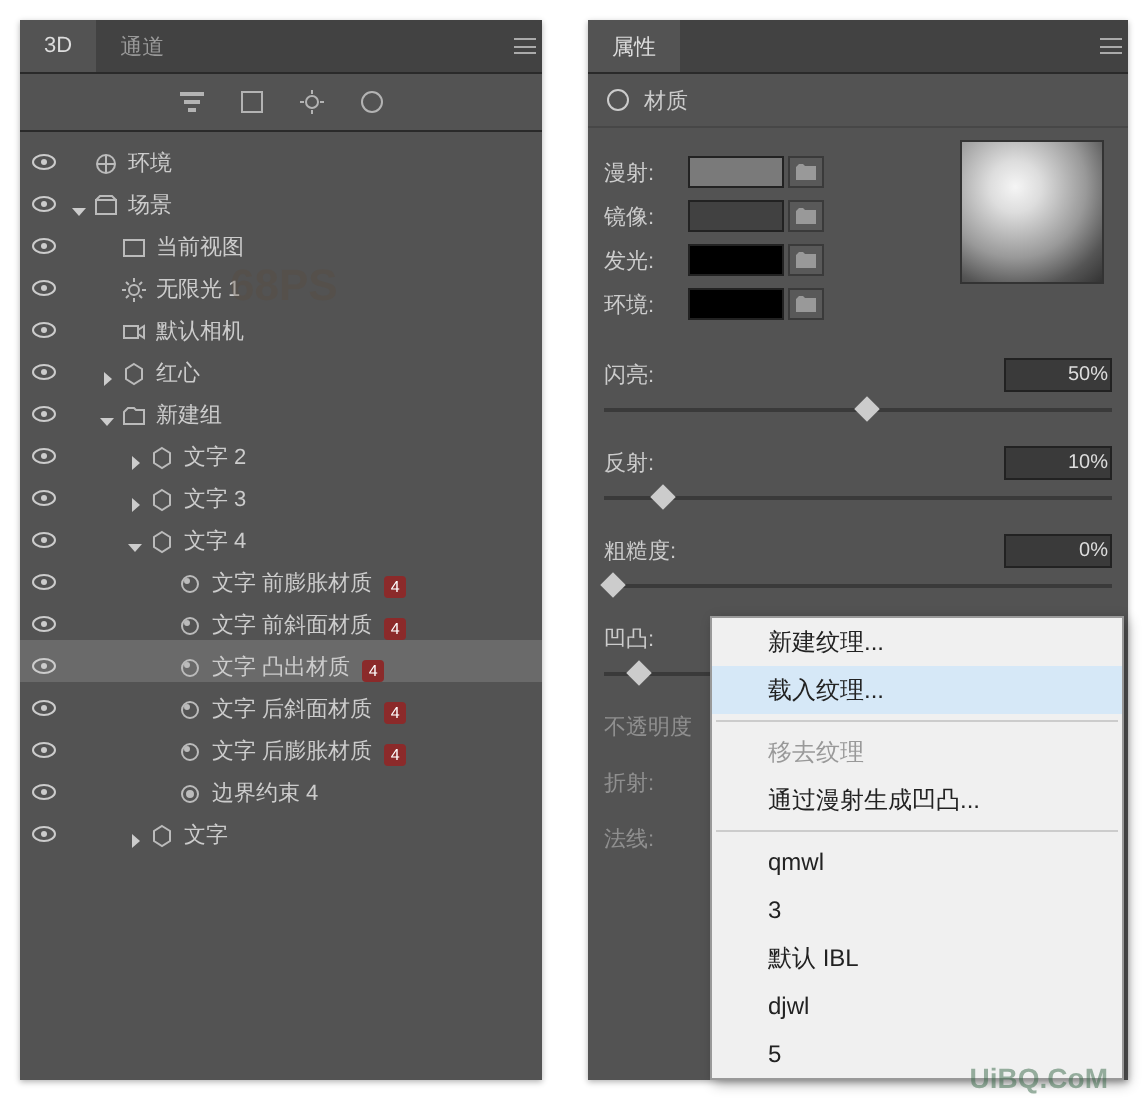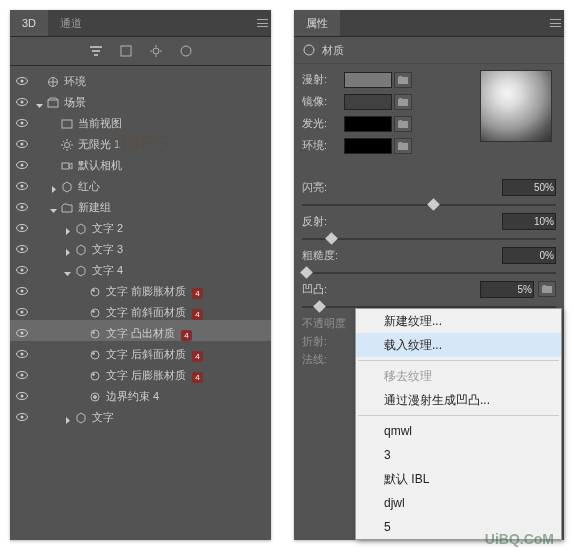--- a/index.html
+++ b/index.html
@@ -21,27 +21,27 @@
 .eye svg{width:12px;height:8px;fill:#ccc}
 .indent{display:inline-block}
 .twisty{width:10px;height:10px;margin-right:2px;display:flex;align-items:center;justify-content:center}
 .twisty svg{width:7px;height:7px;fill:#ccc}
 .row-ico{width:14px;height:14px;margin-right:4px;display:flex;align-items:center;justify-content:center}
 .row-ico svg{width:12px;height:12px;fill:#bbb;stroke:#bbb}
 .row-label{white-space:nowrap}
 .badge{margin-left:6px;width:11px;height:11px;border-radius:2px;background:#8b2a2a;color:#fff;font-size:8px;display:flex;align-items:center;justify-content:center}
 .prop-head{height:26px;display:flex;align-items:center;gap:6px;padding:0 8px;border-bottom:1px solid #474747}
 .prop-body{padding:8px}
-.prop-row{display:flex;align-items:flex-start;height:22px;gap:2px}
+.prop-row{display:flex;align-items:flex-end;height:22px;gap:2px}
 .prop-label{width:40px;color:#ccc;text-align:left}
 .swatch{width:46px;height:14px;border:1px solid #222}
 .folder-btn{width:16px;height:14px;background:#595959;border:1px solid #3a3a3a;cursor:pointer;display:flex;align-items:center;justify-content:center}
 .folder-btn svg{width:10px;height:8px;fill:#999}
 .preview{position:absolute;right:12px;top:60px;width:70px;height:70px;border:1px solid #333;background:radial-gradient(circle at 38% 32%,#f5f5f5 0%,#ddd 20%,#999 55%,#555 80%,#333 100%)}
-.slider-row{}
+.slider-row{margin-top:10px}
 .slider-head{display:flex;align-items:center;height:18px}
 .slider-head .prop-label{width:58px}
 .slider-val{width:50px;height:15px;background:#3a3a3a;border:1px solid #222;color:#ddd;text-align:right;padding:0 1px;font-size:10px;display:flex;align-items:center;justify-content:flex-end}
 .slider-track{height:14px;position:relative;margin-top:2px}
 .slider-track::before{content:"";position:absolute;left:0;right:0;top:6px;height:2px;background:#3a3a3a}
 .slider-thumb{position:absolute;top:2px;width:9px;height:9px;background:#ccc;transform:rotate(45deg)}
 .context-menu{position:absolute;left:355px;top:308px;width:205px;background:#f0f0f0;border:1px solid #999;box-shadow:2px 2px 6px rgba(0,0,0,0.3);color:#222;font-size:12px}
 .ctx-item{height:24px;display:flex;align-items:center;padding:0 28px;cursor:pointer}
 .ctx-item.highlight{background:#d6e8f7}
 .ctx-item.disabled{color:#999;cursor:default}

